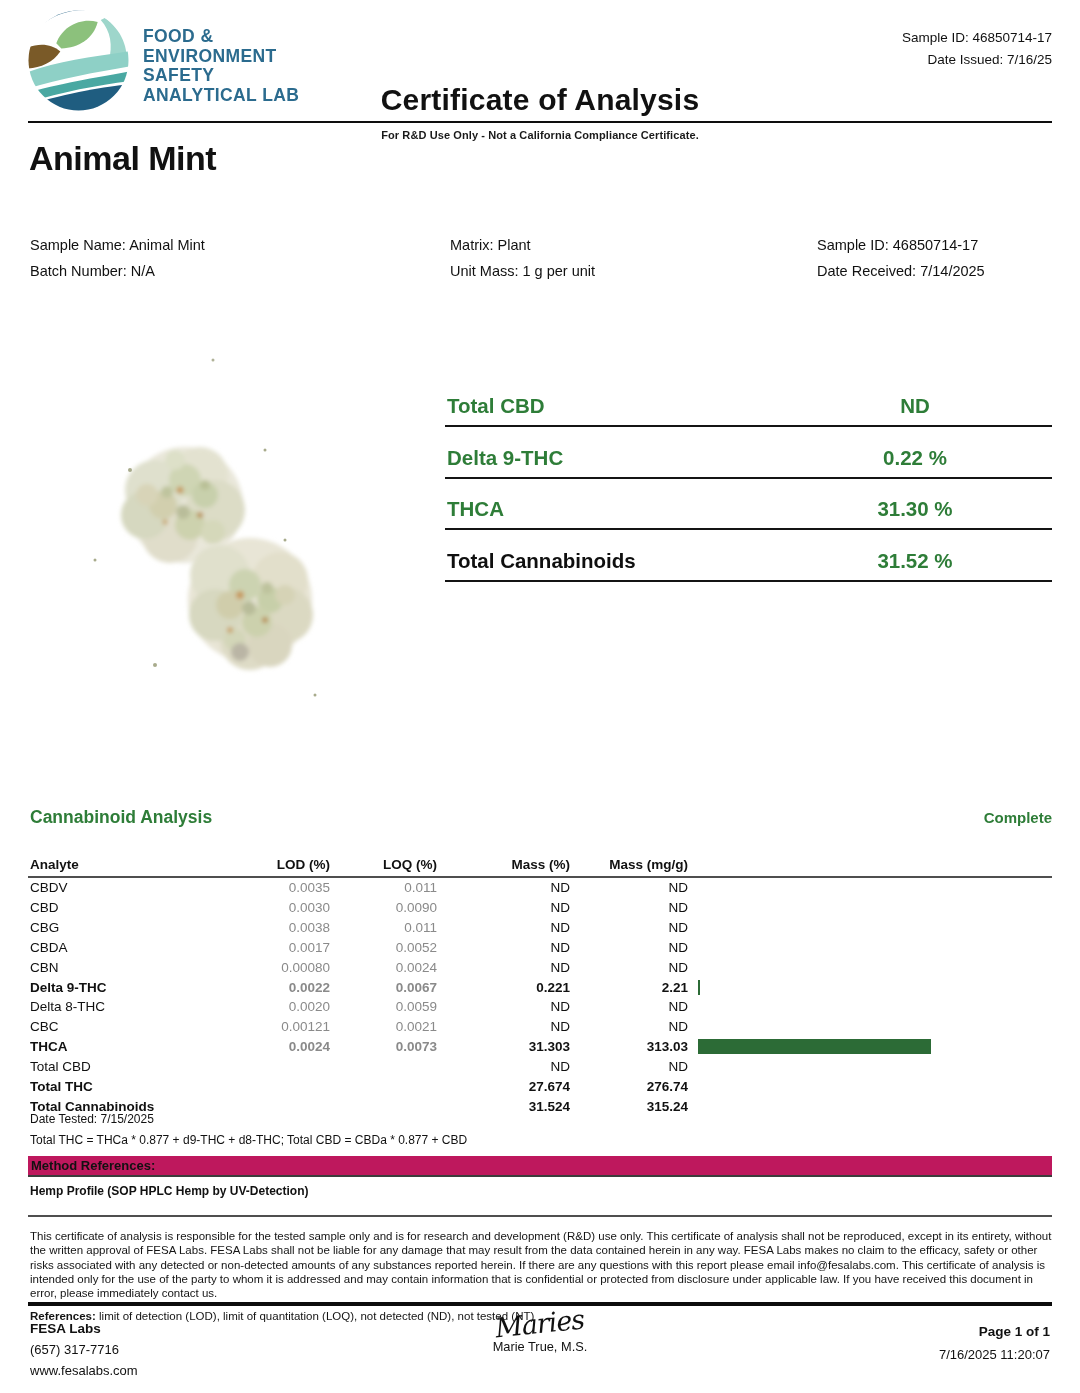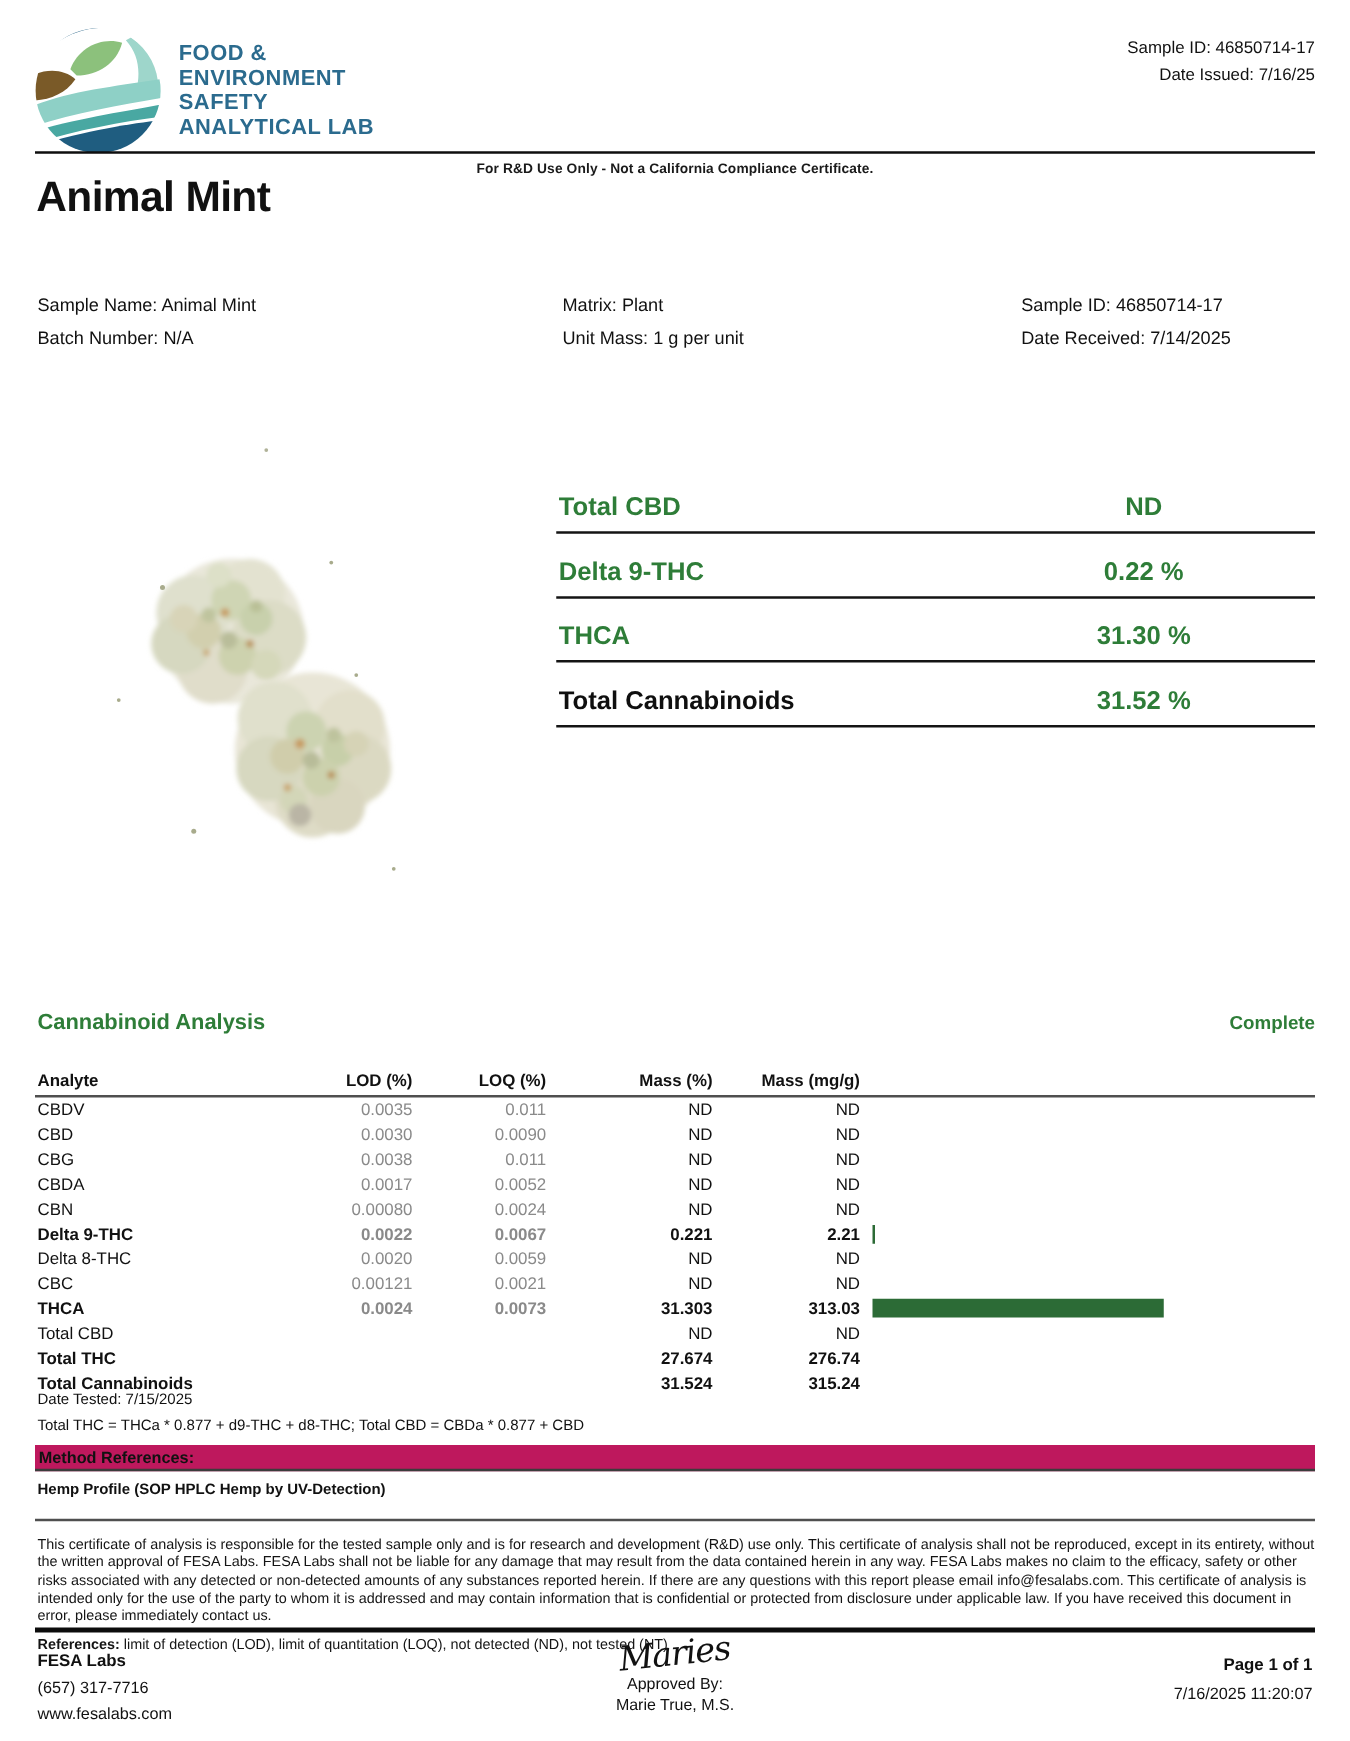--- a/index.html
+++ b/index.html
@@ -5,21 +5,21 @@
   * { margin:0; padding:0; box-sizing:border-box; }
   html,body { background:#ffffff; }
   .page {
     position:relative; width:1080px; height:1393px; background:#ffffff;
     font-family:"Liberation Sans", sans-serif; color:#111; overflow:hidden;
   }
 
   
   .top-right { position:absolute; top:27px; right:28px; text-align:right;
     font-size:13.5px; line-height:21.5px; color:#111; }
-  .logo-wrap { position:absolute; top:22px; left:28px; display:flex; align-items:flex-start; }
+  .logo-wrap { position:absolute; top:10px; left:28px; display:flex; align-items:center; }
   .logo-svg { width:101px; height:101px; }
   .wordmark { margin-left:14px; margin-top:11px; font-weight:bold; font-size:17.5px;
     line-height:19.5px; color:#2b6b8e; letter-spacing:0.4px; }
   .coa-title { position:absolute; top:83px; left:0; width:100%; text-align:center;
     font-size:30px; font-weight:bold; letter-spacing:0.2px; }
   .rule-1 { position:absolute; top:121px; left:28px; right:28px; border-top:2.5px solid #0e0e0e; }
   .coa-subtitle { position:absolute; top:129px; left:0; width:100%; text-align:center;
     font-size:11px; font-weight:bold; color:#1a1a1a; letter-spacing:0.1px; }
   .product-name { position:absolute; top:139px; left:29px; font-size:34px; font-weight:bold; letter-spacing:-0.5px; }
 
@@ -112,20 +112,21 @@
       </g>
     </svg>
     <div class="wordmark">
       <div>FOOD &amp;</div>
       <div>ENVIRONMENT</div>
       <div>SAFETY</div>
       <div>ANALYTICAL LAB</div>
     </div>
   </div>
 
+  <div class="coa-title">Certificate of Analysis</div>
   <div class="rule-1"></div>
   <div class="coa-subtitle">For R&amp;D Use Only - Not a California Compliance Certificate.</div>
   <div class="product-name">Animal Mint</div>
 
   <div class="sample-info">
     <div class="si-col si-c1">
       <div>Sample Name: Animal Mint</div>
       <div>Batch Number: N/A</div>
     </div>
     <div class="si-col si-c2">
@@ -350,21 +351,20 @@
 
   <div class="rule-3"></div>
 
   <div class="foot-left">
     <div class="company">FESA Labs</div>
     <div>(657) 317-7716</div>
     <div>www.fesalabs.com</div>
   </div>
   <div class="foot-center">
     <div><span class="sig">Maries</span></div>
-    <div class="line">Approved By:</div>
     <div class="line">Marie True, M.S.</div>
   </div>
   <div class="foot-right">
     <div class="page-num">Page 1 of 1</div>
     <div>7/16/2025 11:20:07</div>
   </div>
 
 </div>
 
 </body></html>

